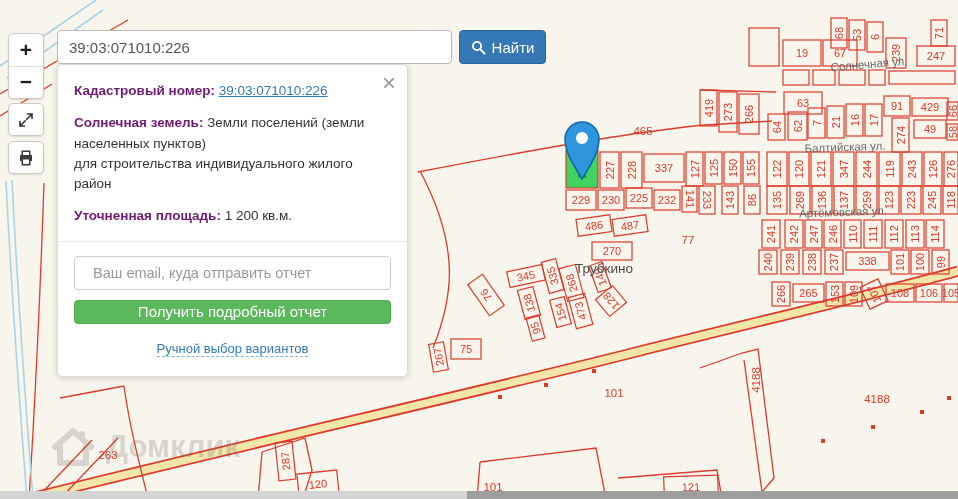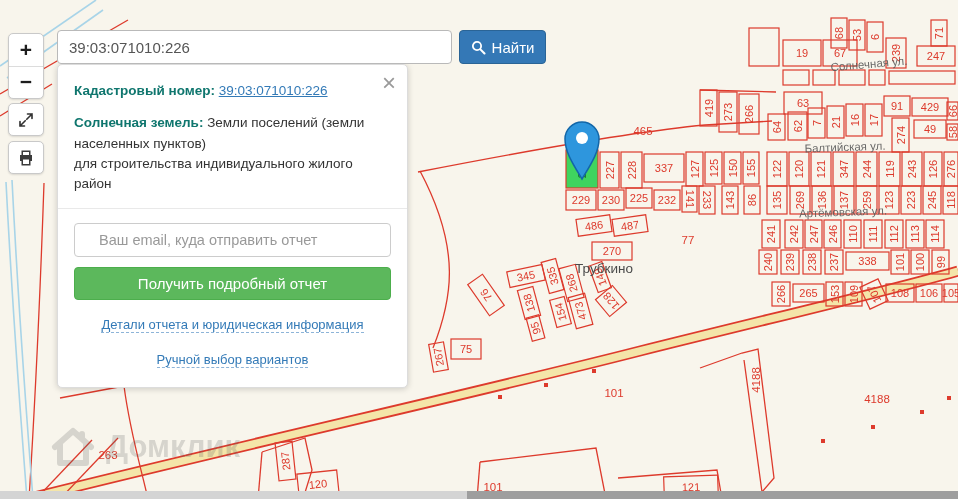--- a/index.html
+++ b/index.html
@@ -29,29 +29,29 @@
     font-family:"Liberation Sans", sans-serif;z-index:5;background:#fff;}
   .search-btn{position:absolute;left:459px;top:30px;width:87px;height:34px;background:#3478b6;
     border:1px solid #2a6496;border-radius:4px;color:#fff;font-size:15px;display:flex;
     align-items:center;justify-content:center;gap:6px;cursor:pointer;z-index:5;
     font-family:"Liberation Sans", sans-serif;text-align:right;}
 
   
   .panel{position:absolute;left:57px;top:64px;width:351px;box-sizing:border-box;background:#fff;
     border:1px solid #dcdcdc;border-radius:5px;box-shadow:0 1px 6px rgba(0,0,0,.18);
     padding:16px 16px 18px;font-size:13.5px;color:#333;line-height:1.5;z-index:4;}
-  .panel b{color:#0f766e;}
+  .panel b{color:#701a75;}
   .panel a{color:#337ab7;cursor:pointer;}
   .p-row{margin-bottom:12px;}
   .close-x{position:absolute;top:4px;right:11px;font-size:24px;color:#9a9a9a;cursor:pointer;line-height:1.2;}
   .p-div{border:none;border-top:1px solid #e9e9e9;margin:14px -16px 14px;}
   .email-input{width:100%;height:34px;box-sizing:border-box;border:1px solid #ccc;border-radius:4px;
-    padding:0 24px;font-size:14.5px;color:#555;font-family:"Liberation Sans", sans-serif;}
+    padding:0 18px;font-size:14.5px;color:#555;font-family:"Liberation Sans", sans-serif;}
   .email-input::placeholder{color:#999;}
-  .report-btn{width:100%;height:33px;background:#5cb85c;border:1px solid #4cae4c;border-radius:4px;
+  .report-btn{width:100%;height:24px;background:#5cb85c;border:1px solid #4cae4c;border-radius:4px;
     color:#fff;font-size:15px;margin-top:10px;cursor:pointer;font-family:"Liberation Sans", sans-serif;}
   .plink-wrap{text-align:center;margin-top:15px;font-size:13px;}
   .plink{color:#337ab7;text-decoration:none;border-bottom:1px dashed #8db4d8;cursor:pointer;}
 
   
   .watermark{position:absolute;left:50px;top:424px;display:flex;align-items:center;gap:10px;
     color:rgba(95,95,95,.22);font-size:31px;font-weight:700;z-index:1;pointer-events:none;}
 
   
   .hscroll{position:absolute;left:0;top:491px;width:958px;height:8px;background:#d4d4d4;z-index:6;}
@@ -569,26 +569,26 @@
 
 <div class="panel">
   <span class="close-x">×</span>
 
   <div class="p-row"><b>Кадастровый номер: </b><a style="text-decoration:underline">39:03:071010:226</a></div>
 
   <div class="p-row"><b>Солнечная земель: </b><span>Земли поселений (земли населенных пунктов)</span><br>
     <span>для строительства индивидуального жилого район</span></div>
 
 
+  <div class="p-row"><b>Уточненная площадь: </b><span>1 200 кв.м.</span></div>
 
   <hr class="p-div">
 
   <input class="email-input" type="text" placeholder="Ваш email, куда отправить отчет" style="">
 
   <button class="report-btn">Получить подробный отчет</button>
 
-  <div class="plink-wrap"><a class="plink">Детали отчета и юридическая информация</a></div>
   <div class="plink-wrap"><a class="plink">Ручной выбор вариантов</a></div>
 </div>
 
 <div class="hscroll">
   <div class="hscroll-thumb"></div>
 </div>
 
 </body></html>

